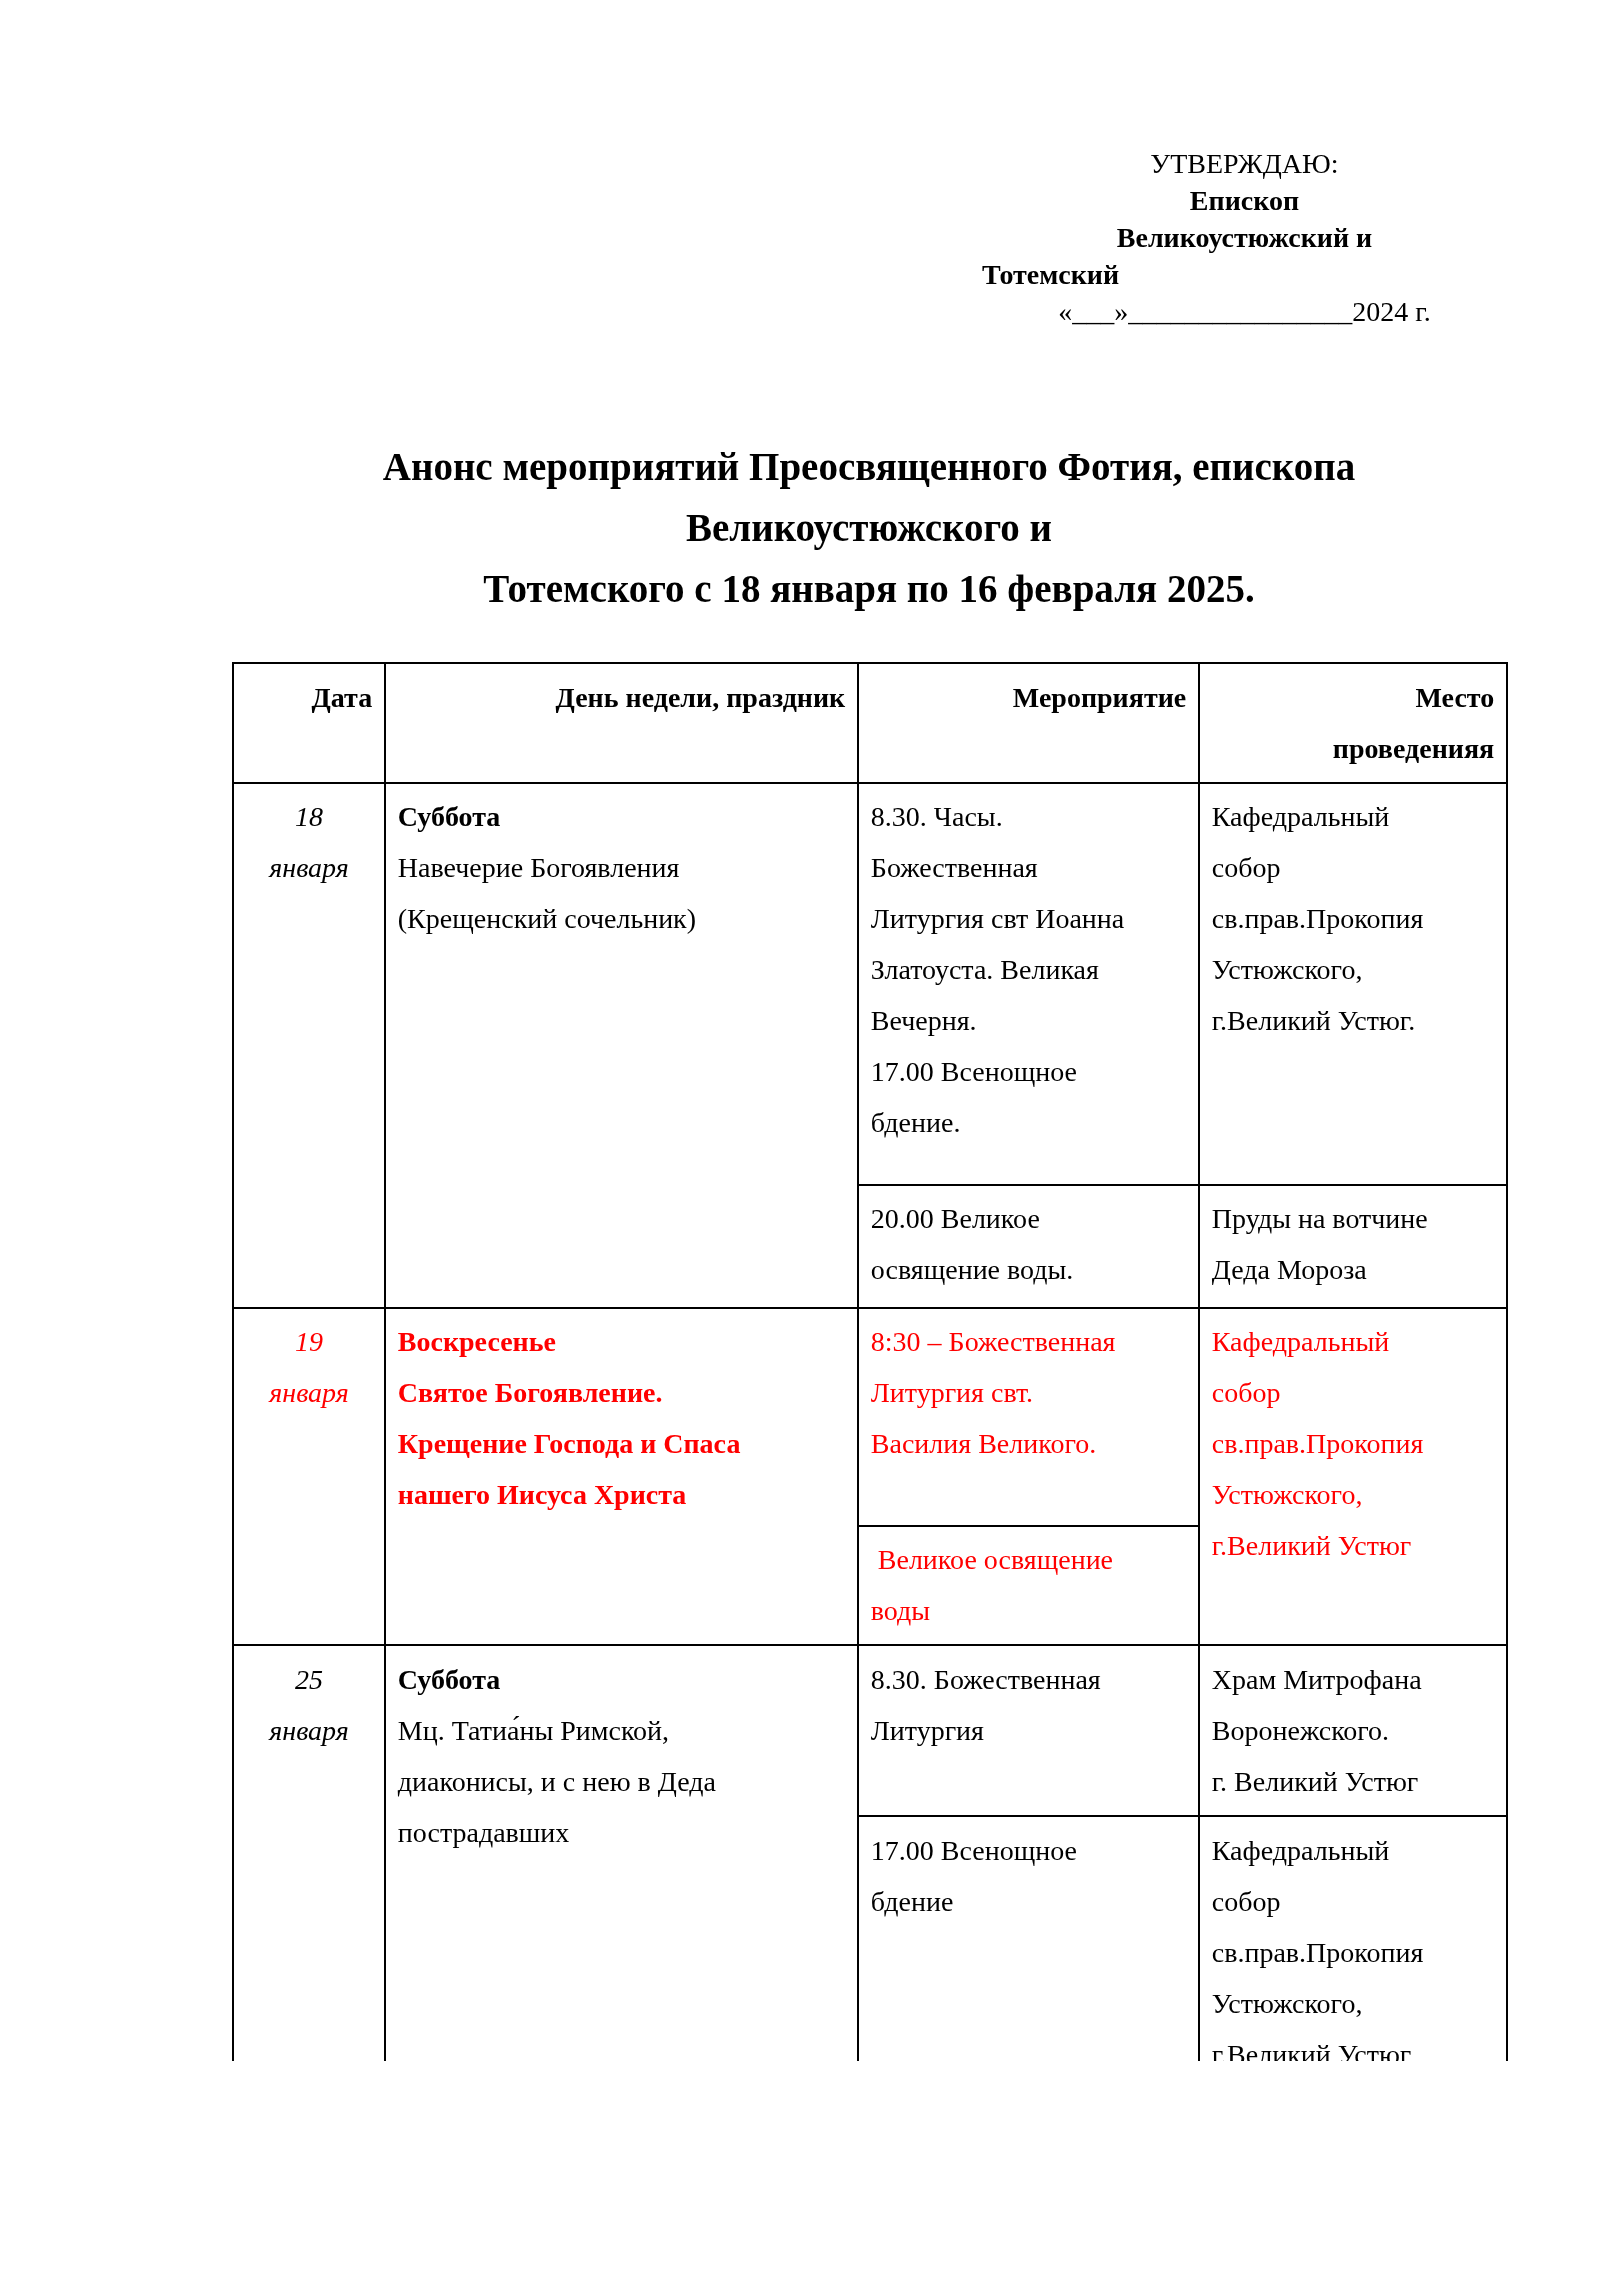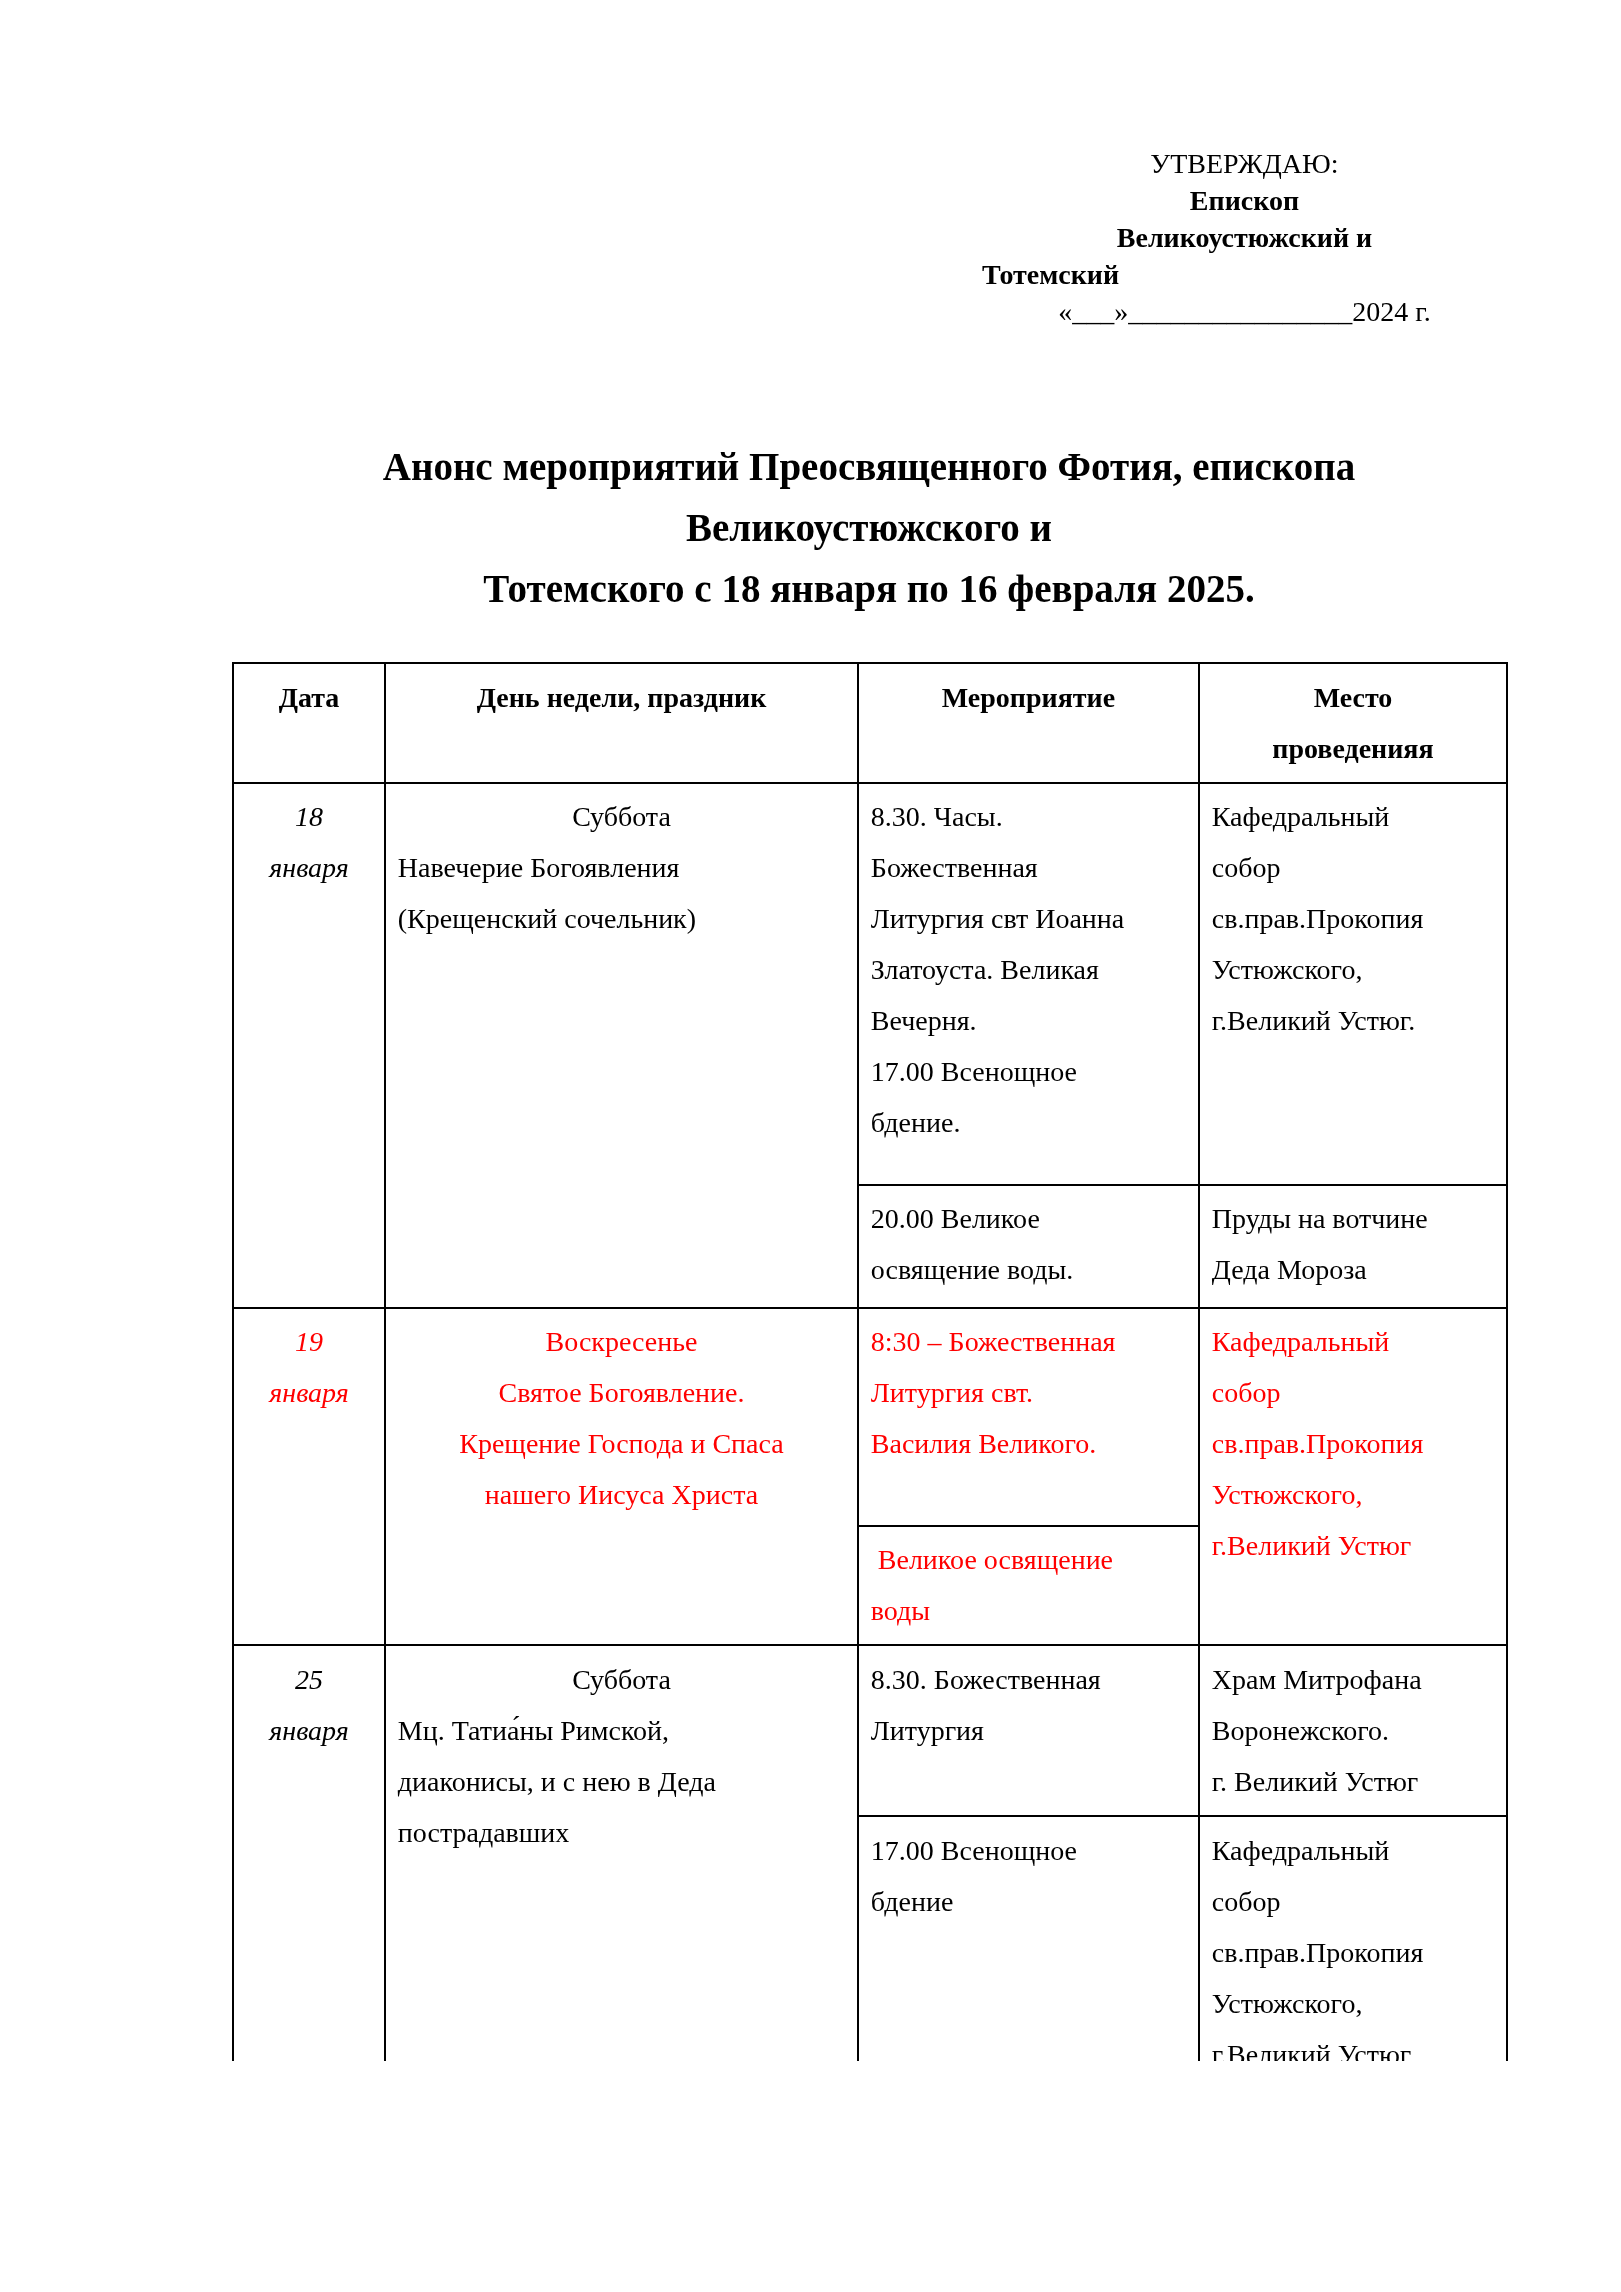--- a/index.html
+++ b/index.html
@@ -42,33 +42,33 @@
     font-size: 28px;
     line-height: 51px;
     border: 2.9px solid var(--border, #000);
     border-bottom-width: 3.9px;
   }
   .schedule th, .schedule td {
     border: 2px solid var(--border, #000);
     vertical-align: top;
     padding: 7.8px 11.8px;
   }
-  .schedule th { font-weight: bold; text-align: center; }
+  .schedule th { font-weight: bold; text-align: right; }
   tr.header-row   { height: 118px; }
   tr.r1a { height: 402px; margin-top: 20px; }
   tr.r1b { height: 123px; }
   tr.r2a { height: 218px; }
   tr.r2b { height: 106px; }
   tr.r3a { height: 169px; }
   tr.r3b { height: 331px; }
   tr.split td { border-top-width: 2.9px; }
 
   .pre { white-space: pre-line; }
   .date-cell { text-align: center; font-style: italic; }
-  .day-title { font-weight: normal; text-align: center; }
+  .day-title { font-weight: bold; }
   .event-cell { text-align: left; }
   .place-cell { text-align: left; }
   .place-cell.left { text-align: left; }
   tr.red td, tr.red div { color: var(--highlight-red, #ff0000); }
 </style>
 </head>
 <body>
 
 <div class="page">
 

